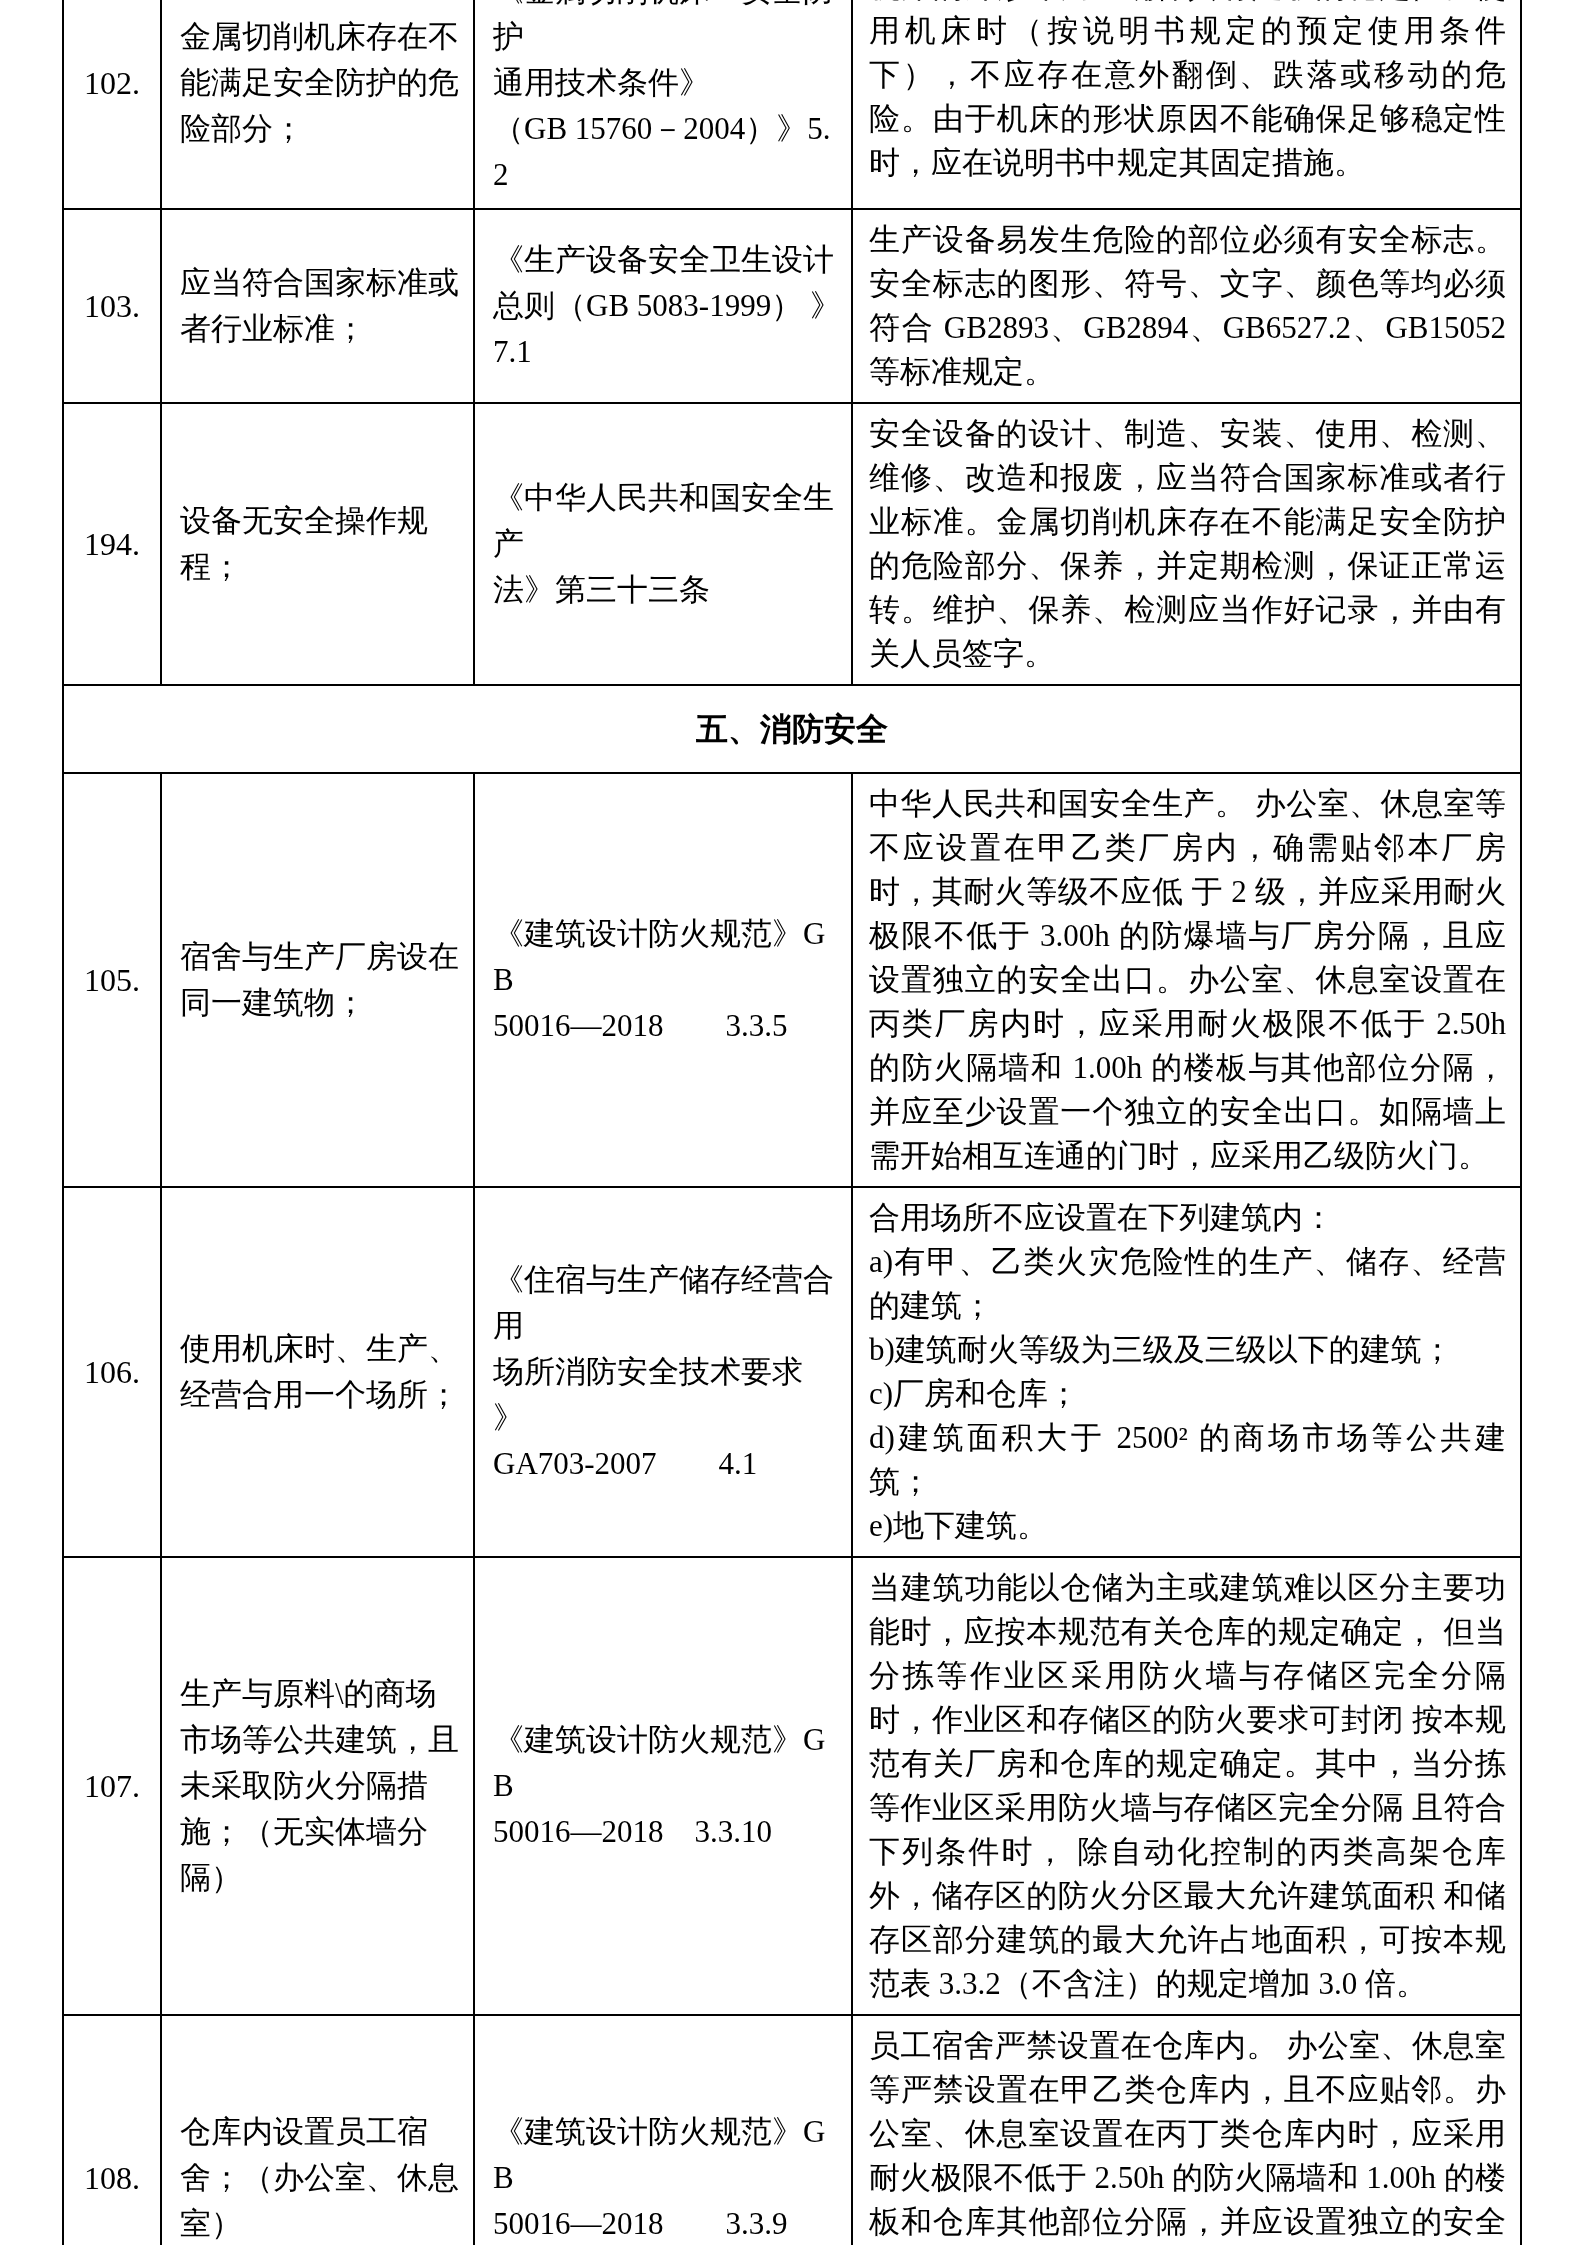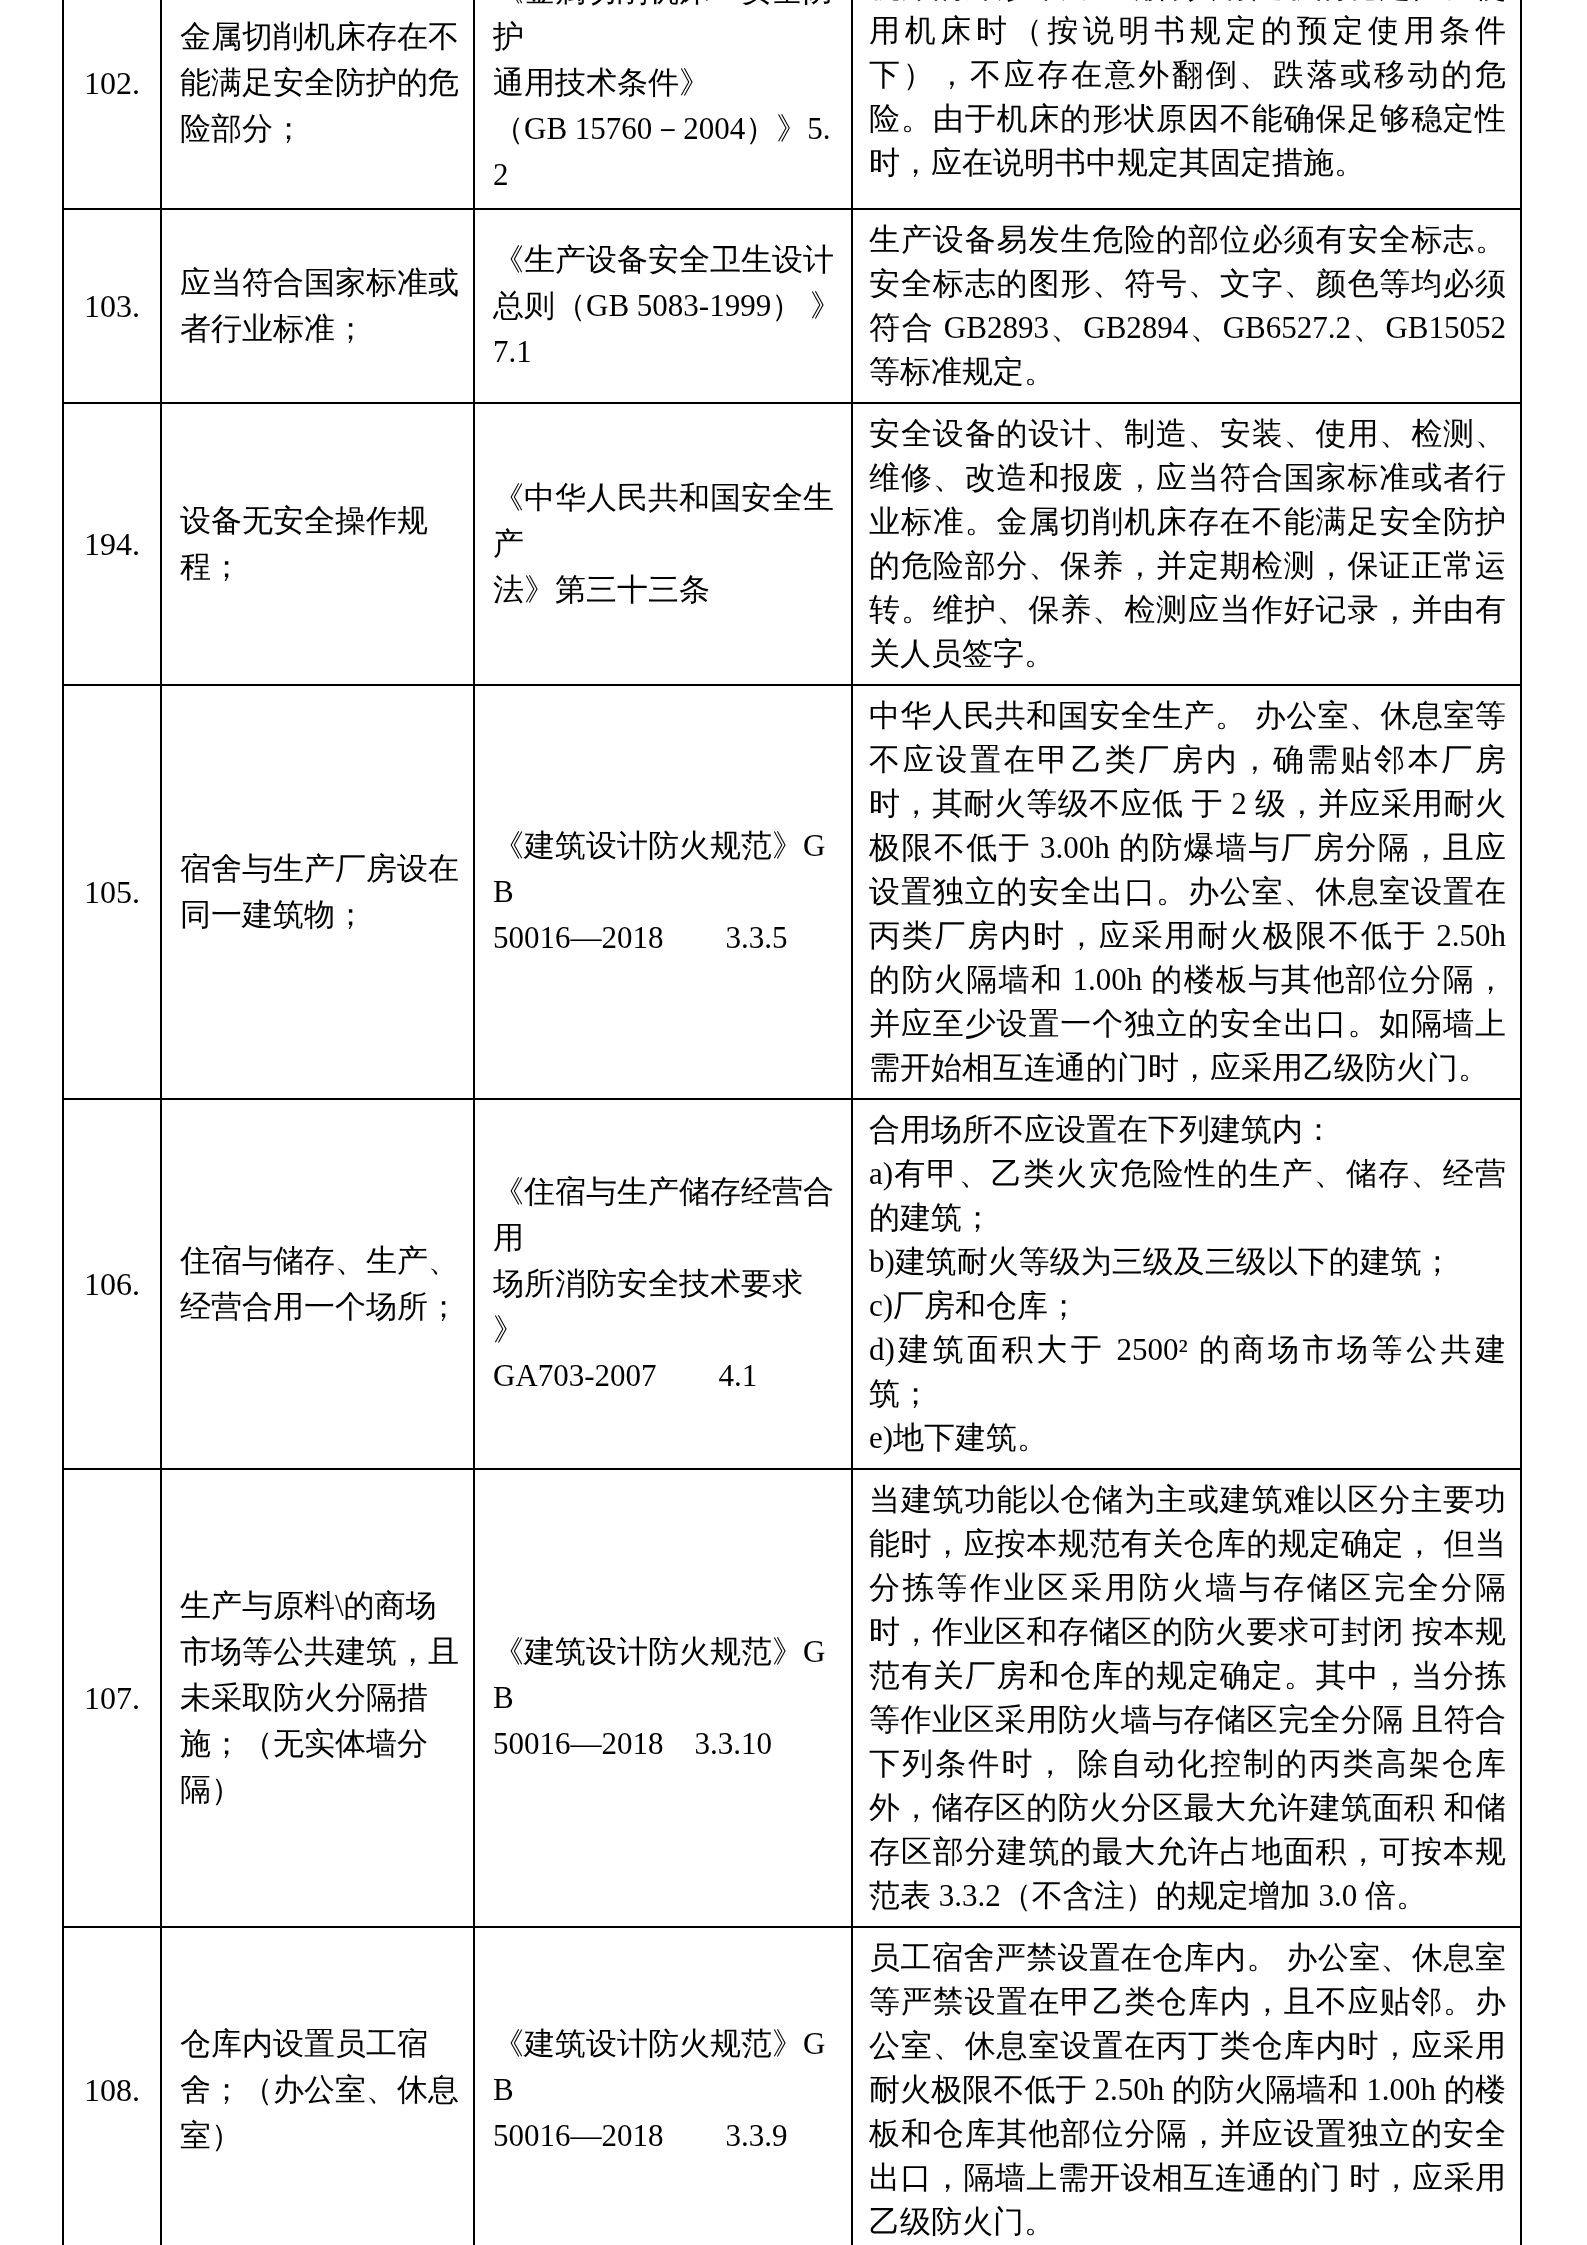--- a/index.html
+++ b/index.html
@@ -62,32 +62,35 @@
       </tr>
 
       <tr class="r104">
         <td class="num">194.</td>
         <td class="desc">设备无安全操作规程；</td>
         <td class="std"><span>《中华人民共和国安全生产
 法》第</span><span class="red">三十三</span><span>条</span></td>
         <td class="req"><span>安全设备的设计、制造、安装、使用、检测、维修、改造和报废，应当符合国家标准或者行业标准。金属切削机床存在不能满足安全防护的危险部分、保养，并定期检测，保证正常运转。维护、保养、检测应当作好记录，并由有关人员签字。</span></td>
       </tr>
 
+      <tr class="sec">
+        <td colspan="4">五、消防安全</td>
+      </tr>
 
       <tr class="r105">
         <td class="num">105.</td>
         <td class="desc">宿舍与生产厂房设在同一建筑物；</td>
         <td class="std"><span>《建筑设计防火规范》</span><span class="red">GB
 50016—2018　　3.3.5</span></td>
         <td class="req"><span class="red">中华人民共和国安全生产。 办公室、休息室等不应设置在甲乙类厂房内</span><span>，确需贴邻本厂房时，其耐火等级不应低 于 2 级，并应采用耐火极限不低于 3.00h 的防爆墙与厂房分隔，且应设置独立的安全出口。办公室、休息室设置在丙类厂房内时，应采用耐火极限不低于 2.50h 的防火隔墙和 1.00h 的楼板与其他部位分隔，并应至少设置一个独立的安全出口。如</span><span class="red">隔墙上需开始相互连通的门时，应采用乙级防火门。</span></td>
       </tr>
 
       <tr class="r106">
         <td class="num">106.</td>
-        <td class="desc">住宿与储存、生产、经营合用一个场所；</td>
+        <td class="desc">使用机床时、生产、经营合用一个场所；</td>
         <td class="std"><span>《住宿与生产储存经营合用
 场所消防安全技术要求 》
 GA703-2007　　4.1</span></td>
         <td class="req"><span>合用场所不应设置在下列建筑内：
 a)有甲、乙类火灾危险性的生产、储存、经营的建筑；
 b)建筑耐火等级为三级及三级以下的建筑；
 c)厂房和仓库；
 d)建筑面积大于 2500² 的商场市场等公共建筑；
 e)地下建筑。</span></td>
       </tr>

